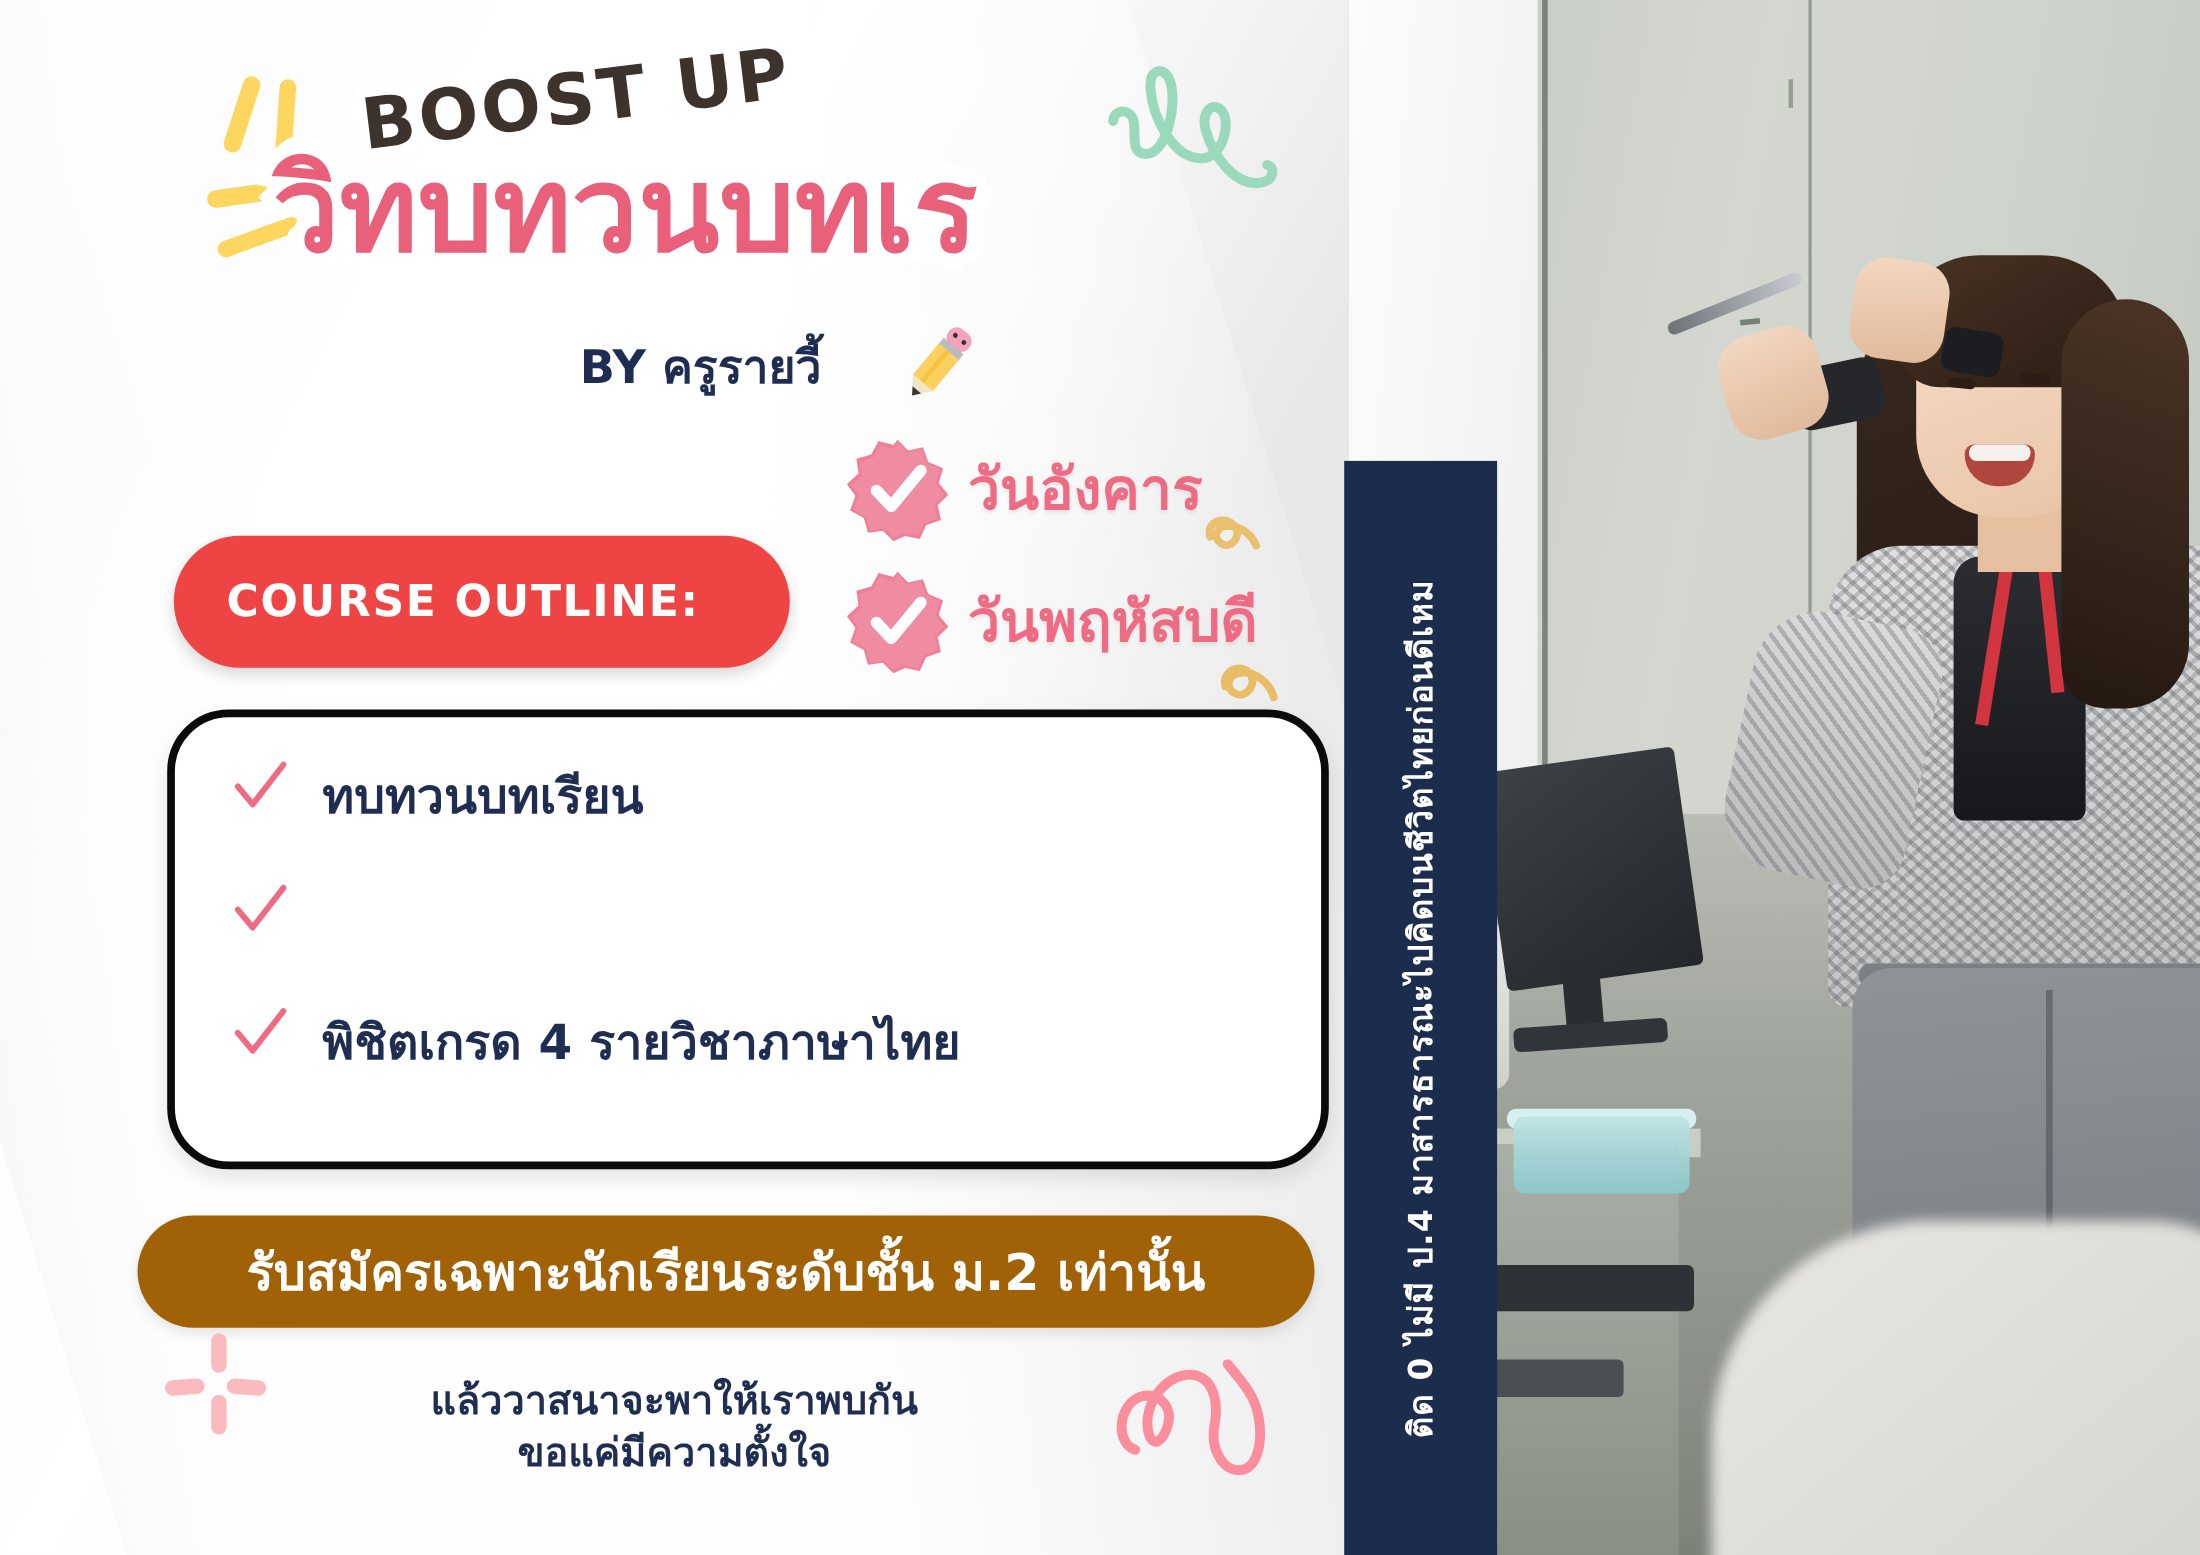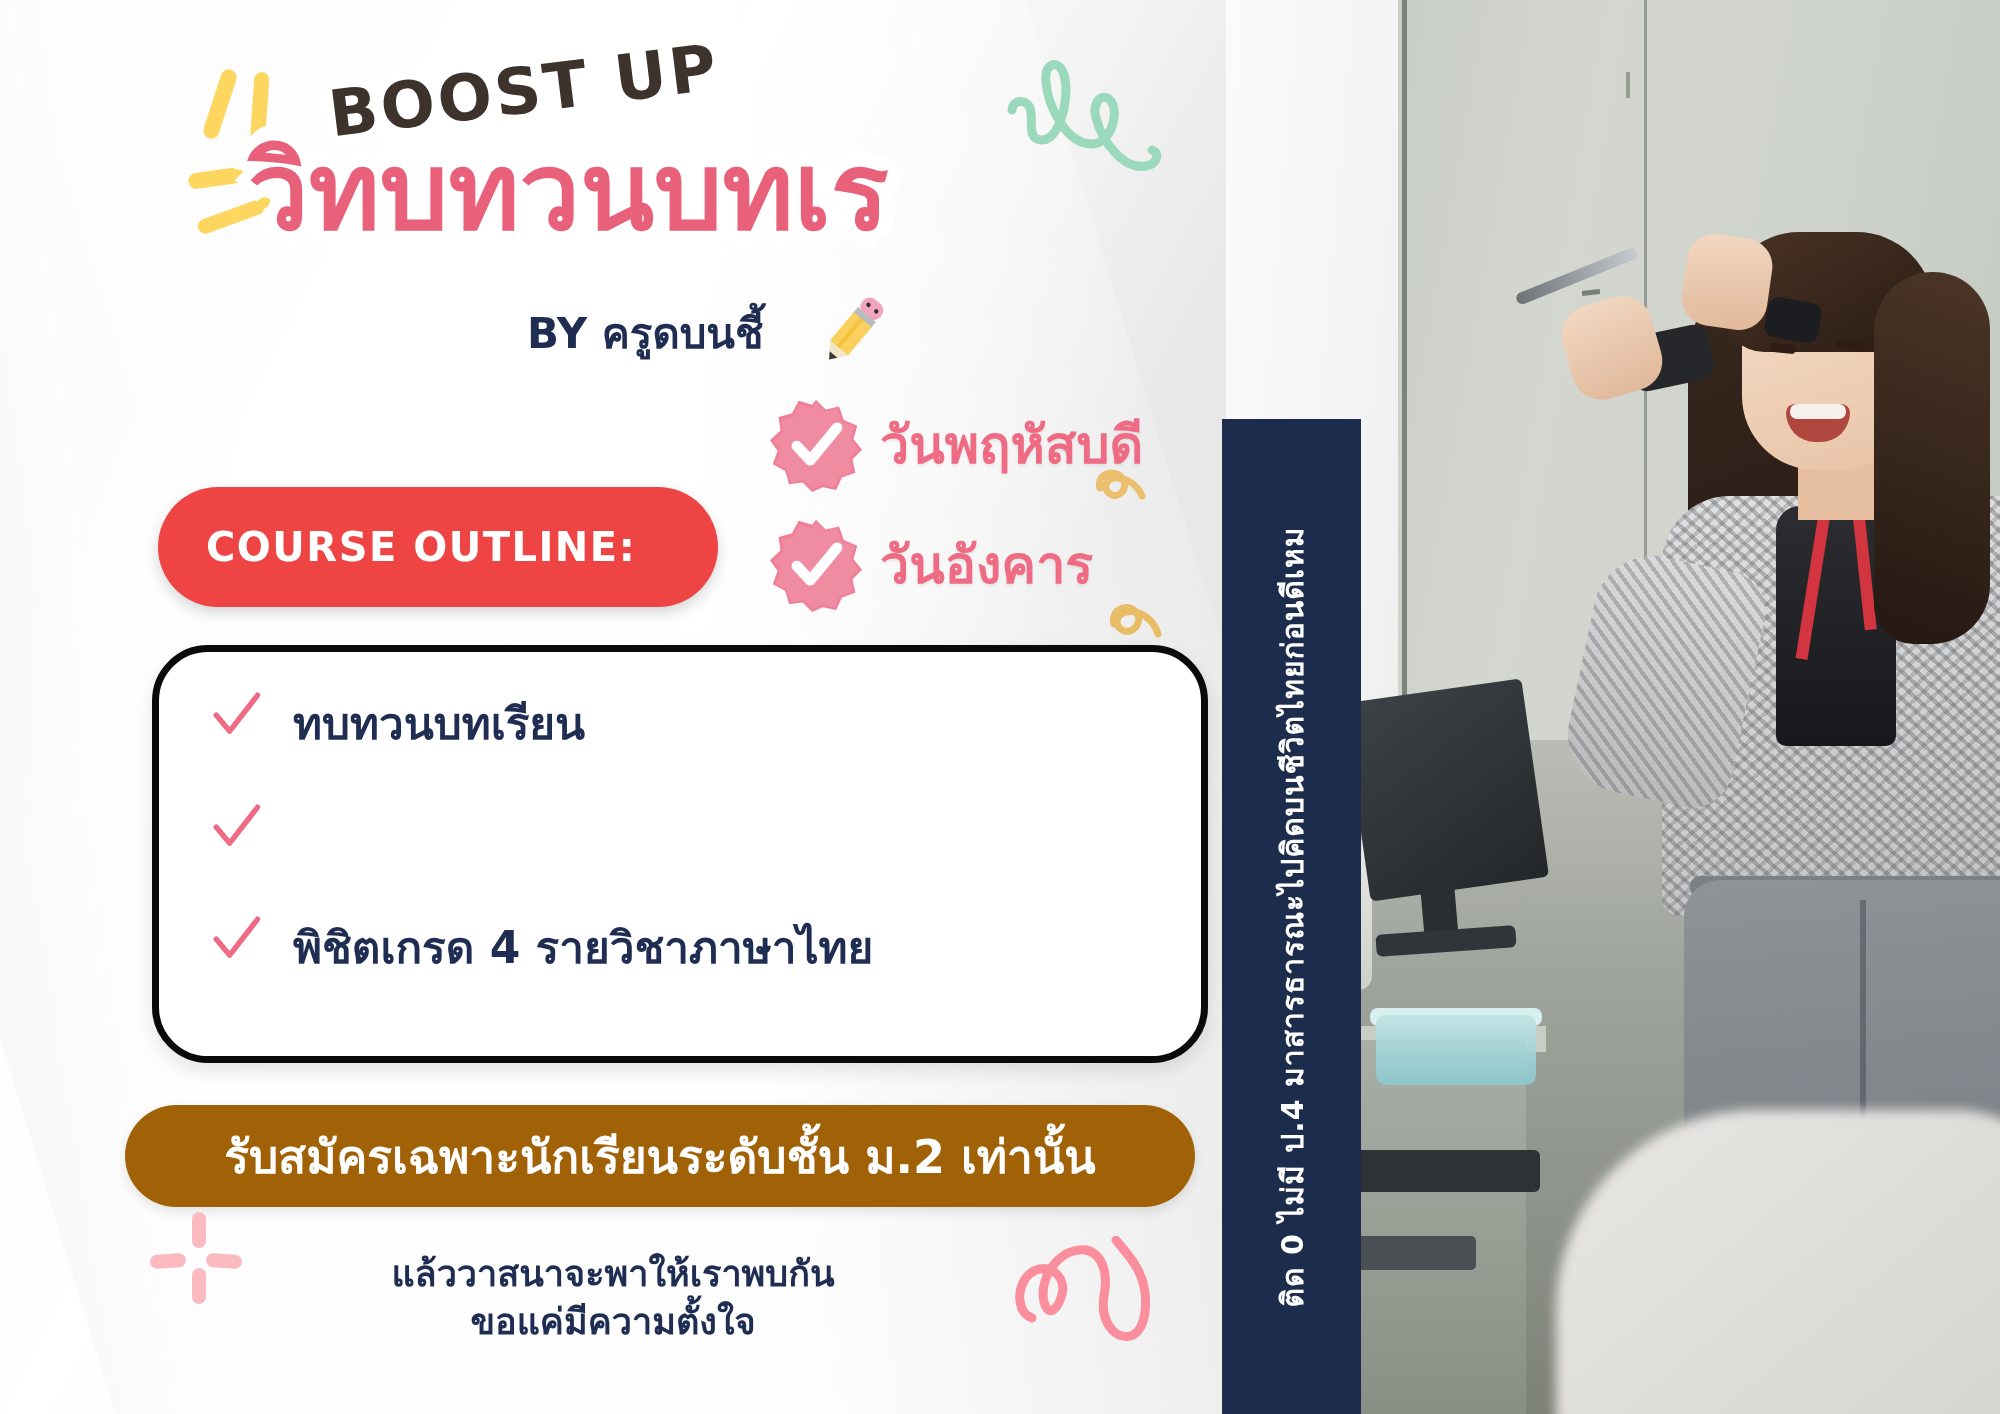--- a/index.html
+++ b/index.html
@@ -298,21 +298,21 @@
 
   <div>
     <div class="ray r1"></div>
     <div class="ray r2"></div>
     <div class="ray r3"></div>
     <div class="ray r4"></div>
   </div>
 
   <div class="boostup">BOOST UP</div>
   <div class="thaititle">วิทบทวนบทเร</div>
-  <div class="byline">BY ครูดบนชี้</div>
+  <div class="byline">BY ครูรายวี้</div>
 
   <svg class="pencil" viewBox="0 0 100 100">
     <rect x="36" y="6" width="28" height="22" rx="10" fill="#f4a3bd"></rect>
     <circle cx="44" cy="16" r="2.6" fill="#33302e"></circle>
       <circle cx="56" cy="16" r="2.6" fill="#33302e"></circle>
     <rect x="36" y="26" width="28" height="10" fill="#b9bcbe"></rect>
     <rect x="36" y="34" width="28" height="44" fill="#fbd05f"></rect>
     <rect x="46" y="34" width="5" height="44" fill="#f5be35" opacity=".8"></rect>
     <polygon points="36,78 64,78 50,96" fill="#f0e6c8"></polygon>
     <polygon points="44,88 56,88 50,96" fill="#3a3632"></polygon>
@@ -321,32 +321,32 @@
   <div class="days">
 
     <div class="day">
       <div class="badge">
         <svg viewBox="0 0 100 100" width="96" height="96">
           <path d="M50 4 L60 14 L74 11 L79 25 L93 31 L89 45 L98 56 L88 66 L91 80 L77 85 L71 98 L57 95 L46 100 L36 90 L22 92 L18 78 L5 71 L10 57 L2 46 L13 36 L11 22 L25 18 L32 5 L46 9 Z" fill="#ef7f96"></path>
           <path d="M50 6 L59 16 L72 13 L77 26 L90 32 L86 45 L94 56 L85 65 L88 78 L75 83 L69 95 L56 92 L46 97 L37 88 L24 90 L20 77 L8 70 L13 57 L6 47 L16 38 L14 25 L27 21 L33 9 L46 13 Z" fill="#f08ca1"></path>
           <path d="M30 52 L44 67 L72 33" stroke="#ffffff" stroke-width="11" fill="none" stroke-linecap="round" stroke-linejoin="round"></path>
         </svg>
       </div>
-      <div class="day-label">วันพฤหัสบดี</div>
+      <div class="day-label">วันอังคาร</div>
     </div>
 
     <div class="day">
       <div class="badge">
         <svg viewBox="0 0 100 100" width="96" height="96">
           <path d="M50 4 L60 14 L74 11 L79 25 L93 31 L89 45 L98 56 L88 66 L91 80 L77 85 L71 98 L57 95 L46 100 L36 90 L22 92 L18 78 L5 71 L10 57 L2 46 L13 36 L11 22 L25 18 L32 5 L46 9 Z" fill="#ef7f96"></path>
           <path d="M50 6 L59 16 L72 13 L77 26 L90 32 L86 45 L94 56 L85 65 L88 78 L75 83 L69 95 L56 92 L46 97 L37 88 L24 90 L20 77 L8 70 L13 57 L6 47 L16 38 L14 25 L27 21 L33 9 L46 13 Z" fill="#f08ca1"></path>
           <path d="M30 52 L44 67 L72 33" stroke="#ffffff" stroke-width="11" fill="none" stroke-linecap="round" stroke-linejoin="round"></path>
         </svg>
       </div>
-      <div class="day-label">วันอังคาร</div>
+      <div class="day-label">วันพฤหัสบดี</div>
     </div>
 
   </div>
 
   <div class="pill">
     <span>COURSE OUTLINE:</span>
   </div>
 
   <div class="card">
 

